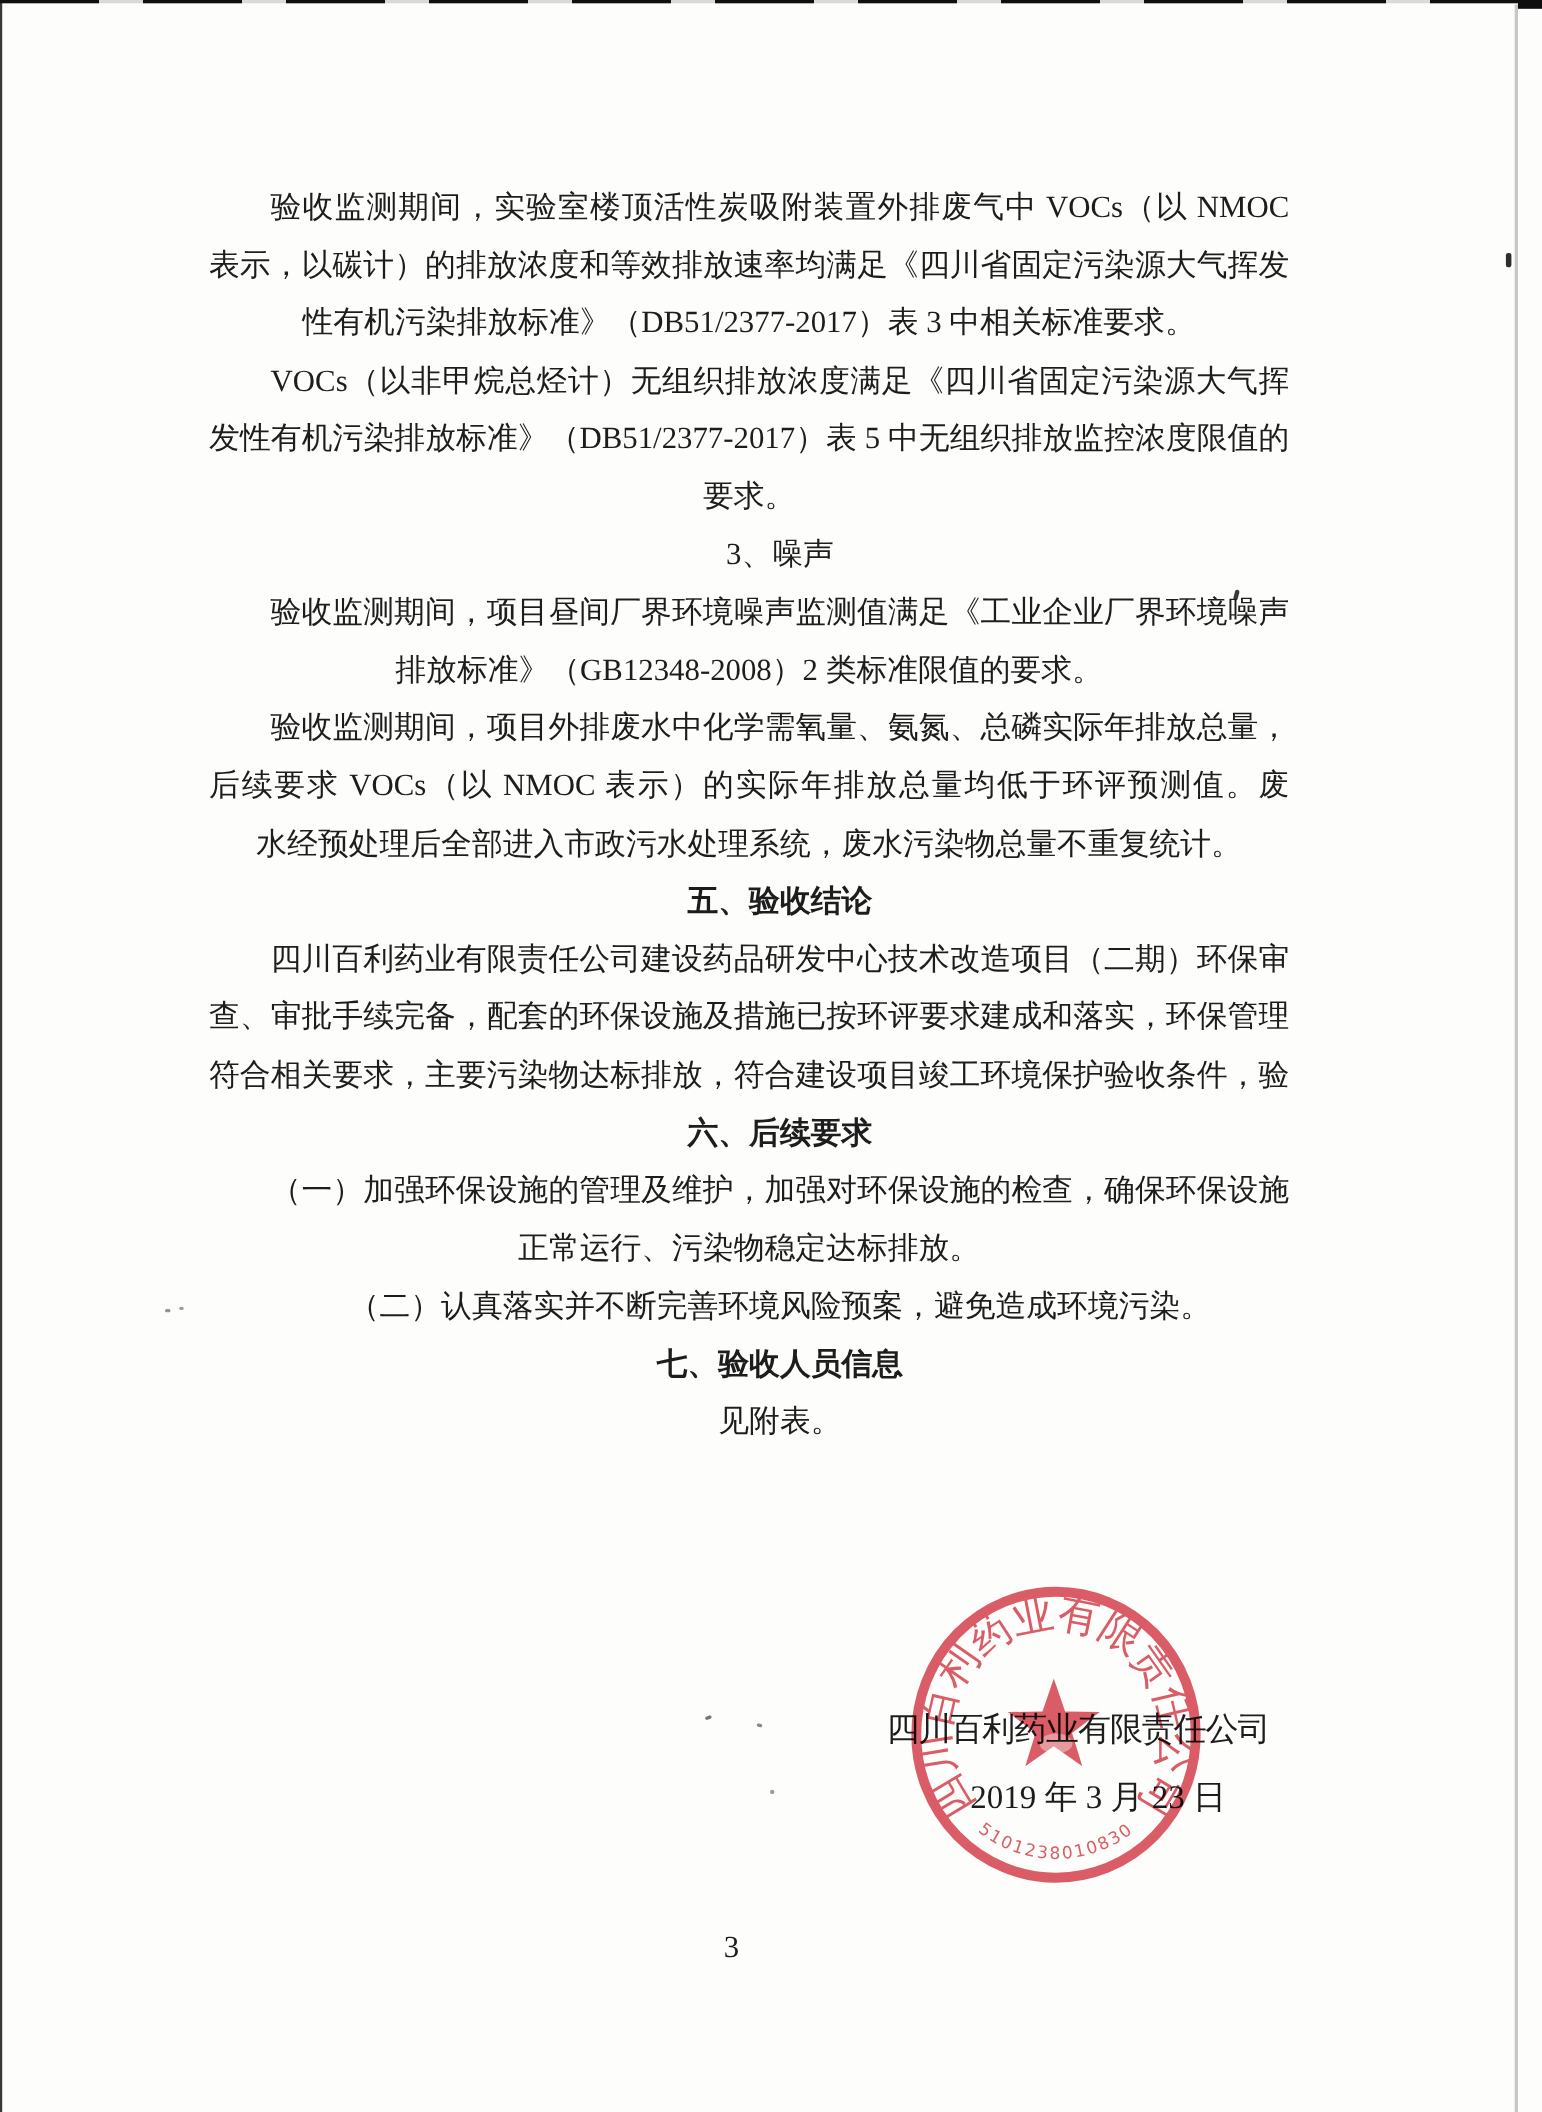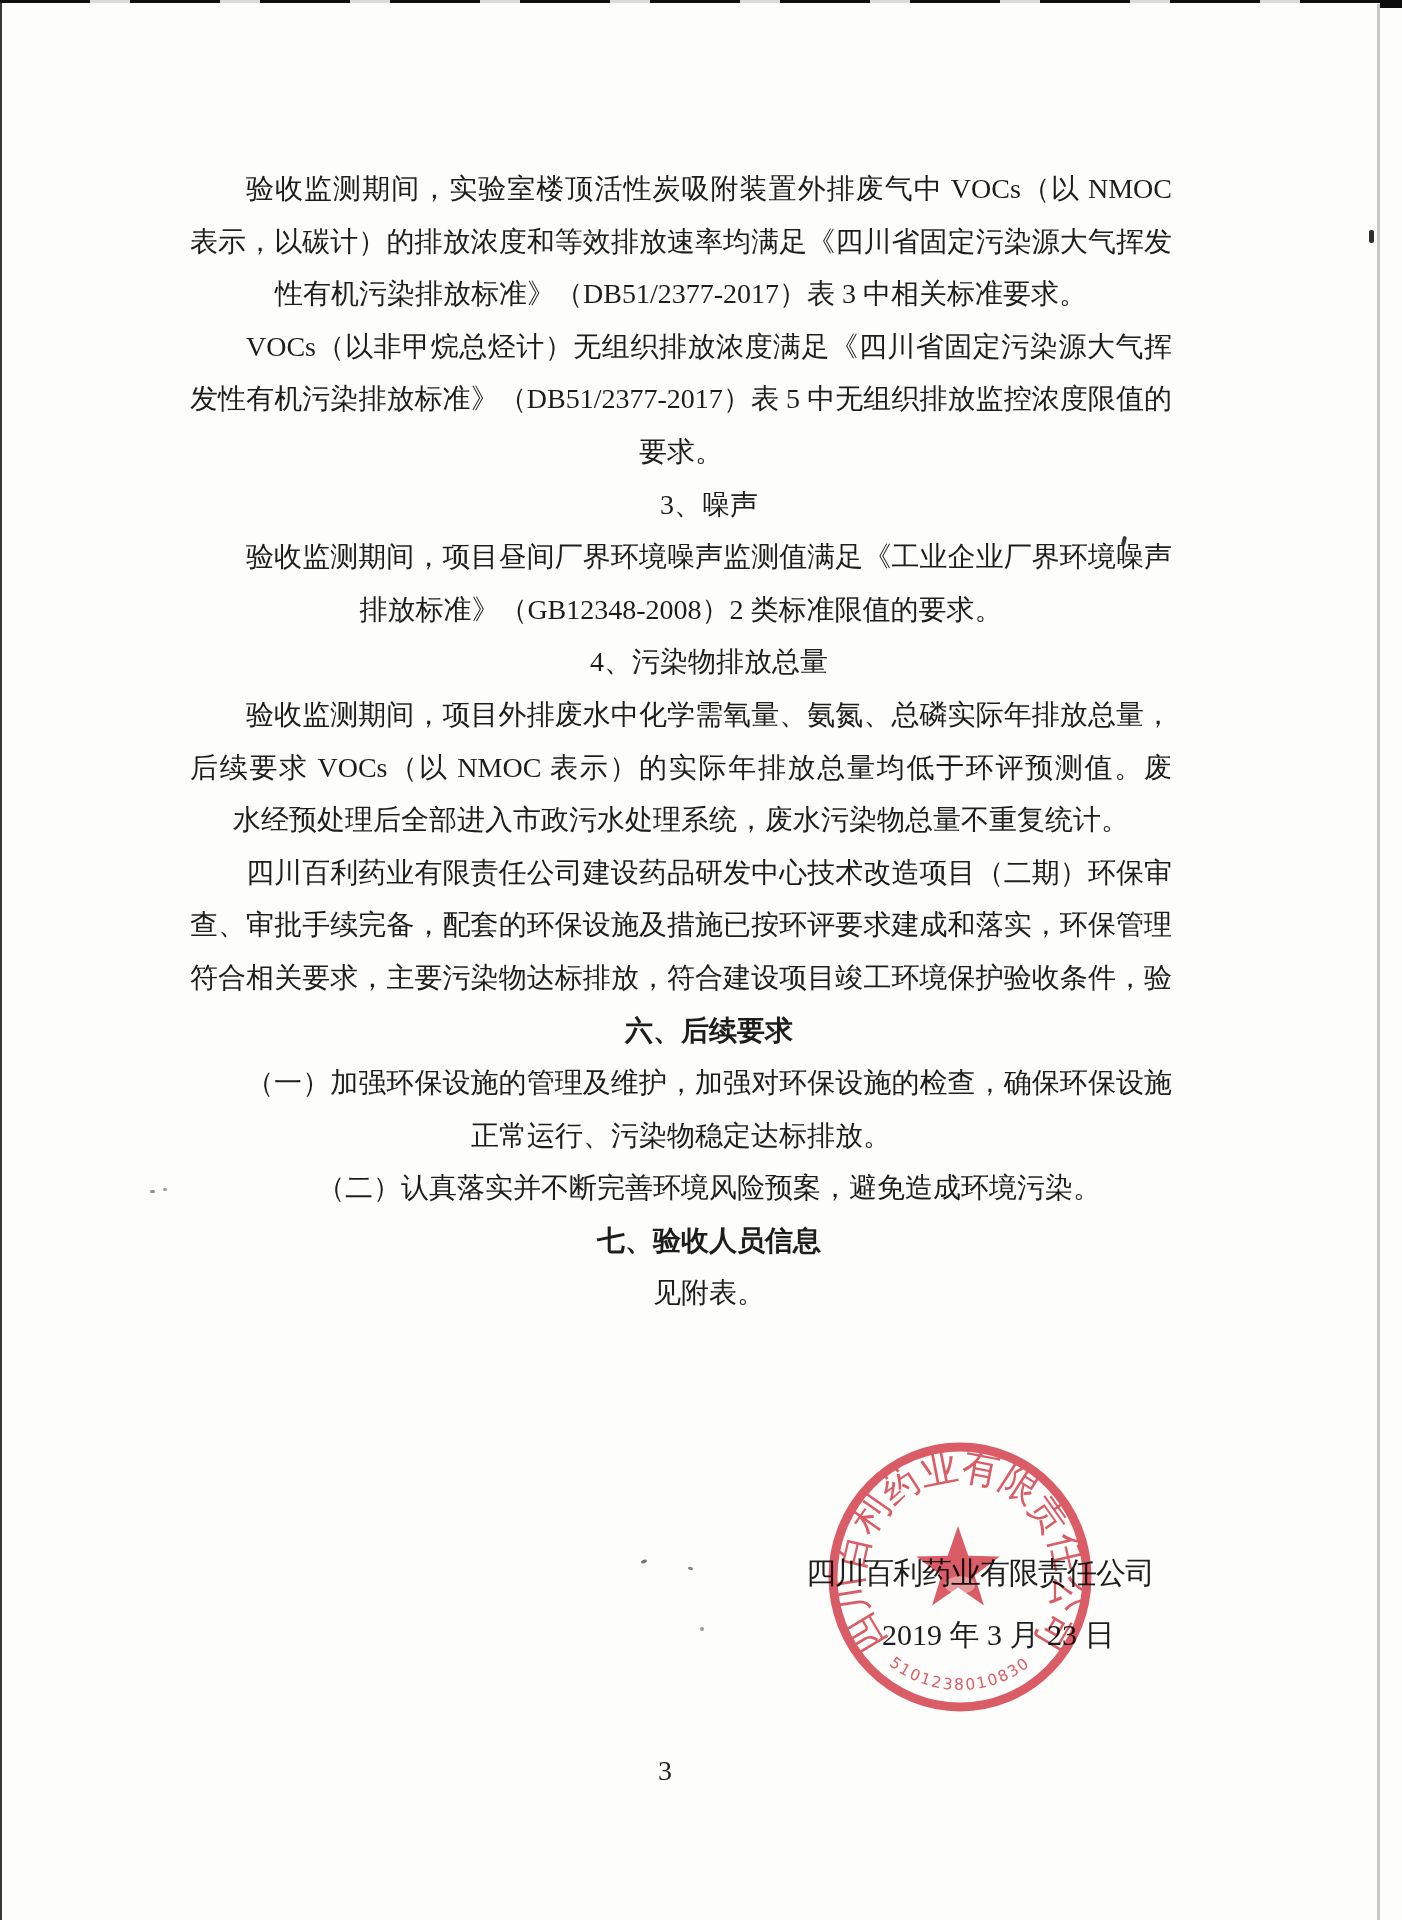--- a/index.html
+++ b/index.html
@@ -51,24 +51,24 @@
   <div class="doc-body">
       <div class="line indent full">验收监测期间，实验室楼顶活性炭吸附装置外排废气中 VOCs（以 NMOC</div>
       <div class="line full">表示，以碳计）的排放浓度和等效排放速率均满足《四川省固定污染源大气挥发</div>
       <div class="line">性有机污染排放标准》（DB51/2377-2017）表 3 中相关标准要求。</div>
       <div class="line indent full">VOCs（以非甲烷总烃计）无组织排放浓度满足《四川省固定污染源大气挥</div>
       <div class="line full">发性有机污染排放标准》（DB51/2377-2017）表 5 中无组织排放监控浓度限值的</div>
       <div class="line">要求。</div>
       <div class="line indent">3、噪声</div>
       <div class="line indent full">验收监测期间，项目昼间厂界环境噪声监测值满足《工业企业厂界环境噪声</div>
       <div class="line">排放标准》（GB12348-2008）2 类标准限值的要求。</div>
-      <div class="line indent">4、污染物排放总量</div>
       <div class="line indent full">验收监测期间，项目外排废水中化学需氧量、氨氮、总磷实际年排放总量，</div>
       <div class="line full">后续要求 VOCs（以 NMOC 表示）的实际年排放总量均低于环评预测值。废</div>
       <div class="line">水经预处理后全部进入市政污水处理系统，废水污染物总量不重复统计。</div>
+      <div class="line indent bold">五、验收结论</div>
       <div class="line indent full">四川百利药业有限责任公司建设药品研发中心技术改造项目（二期）环保审</div>
       <div class="line full">查、审批手续完备，配套的环保设施及措施已按环评要求建成和落实，环保管理</div>
       <div class="line full">符合相关要求，主要污染物达标排放，符合建设项目竣工环境保护验收条件，验</div>
       <div class="line indent bold">六、后续要求</div>
       <div class="line indent full">（一）加强环保设施的管理及维护，加强对环保设施的检查，确保环保设施</div>
       <div class="line">正常运行、污染物稳定达标排放。</div>
       <div class="line indent">（二）认真落实并不断完善环境风险预案，避免造成环境污染。</div>
       <div class="line indent bold">七、验收人员信息</div>
       <div class="line indent">见附表。</div>
     </div>

